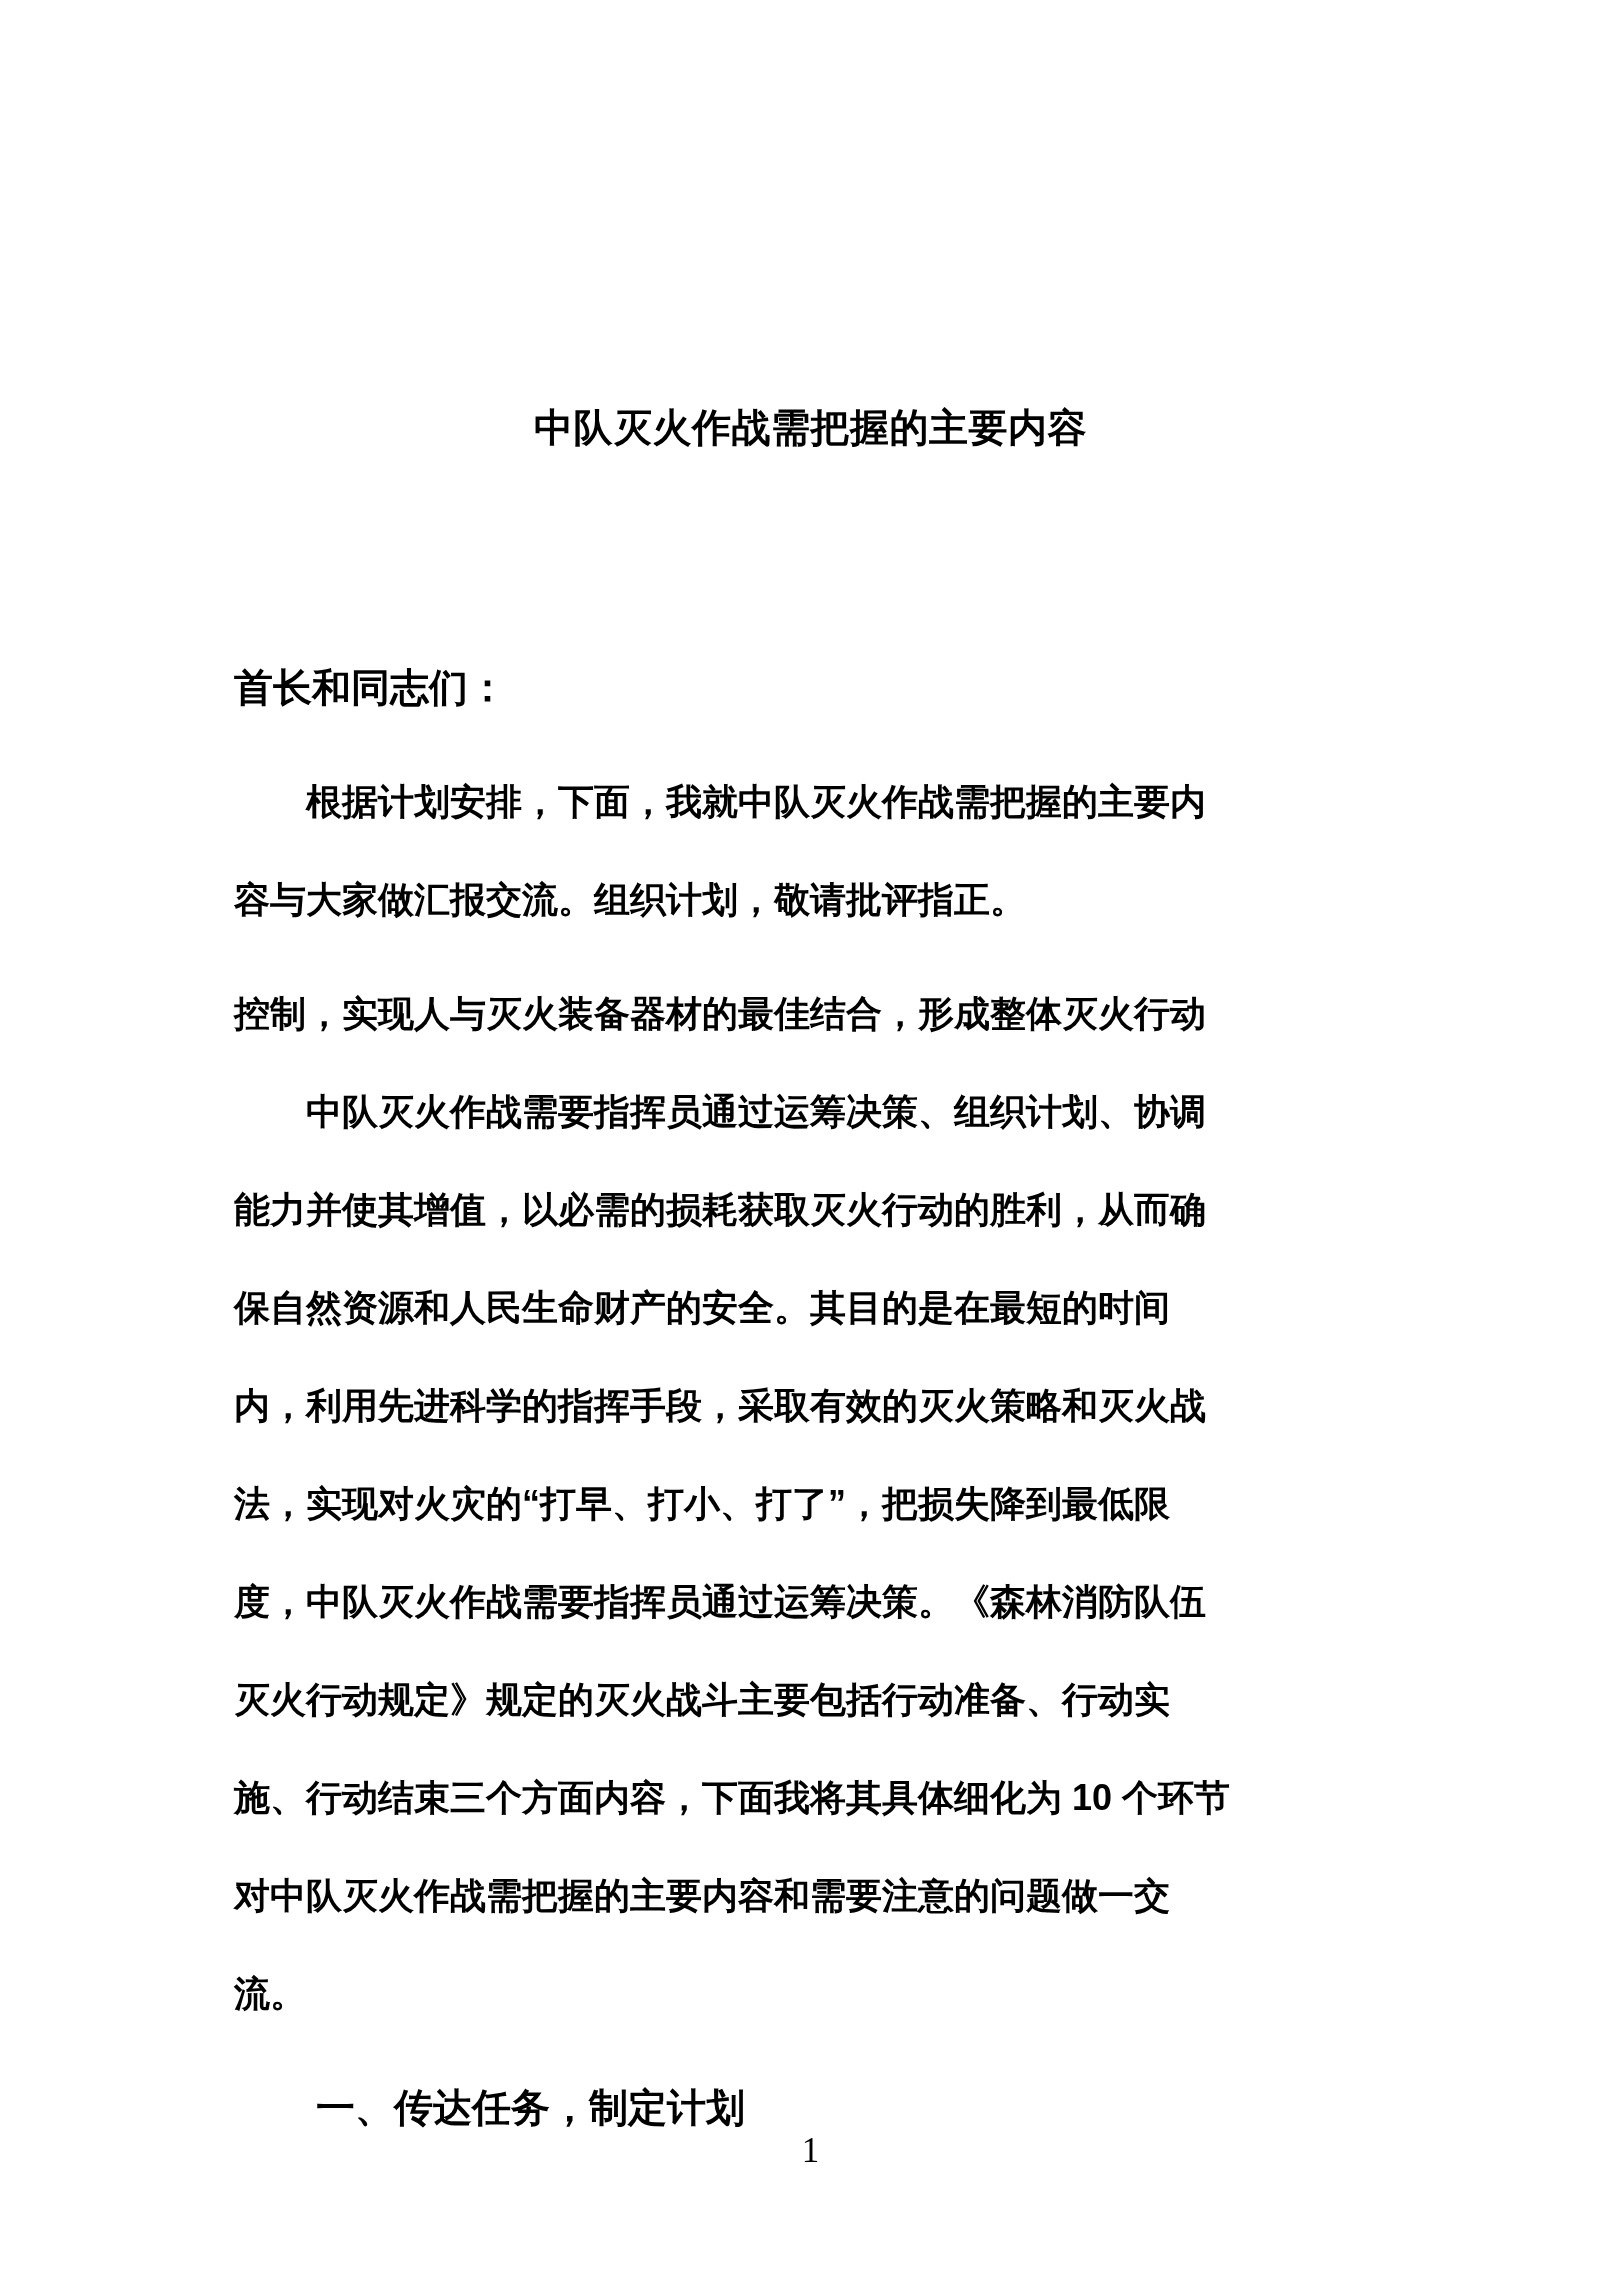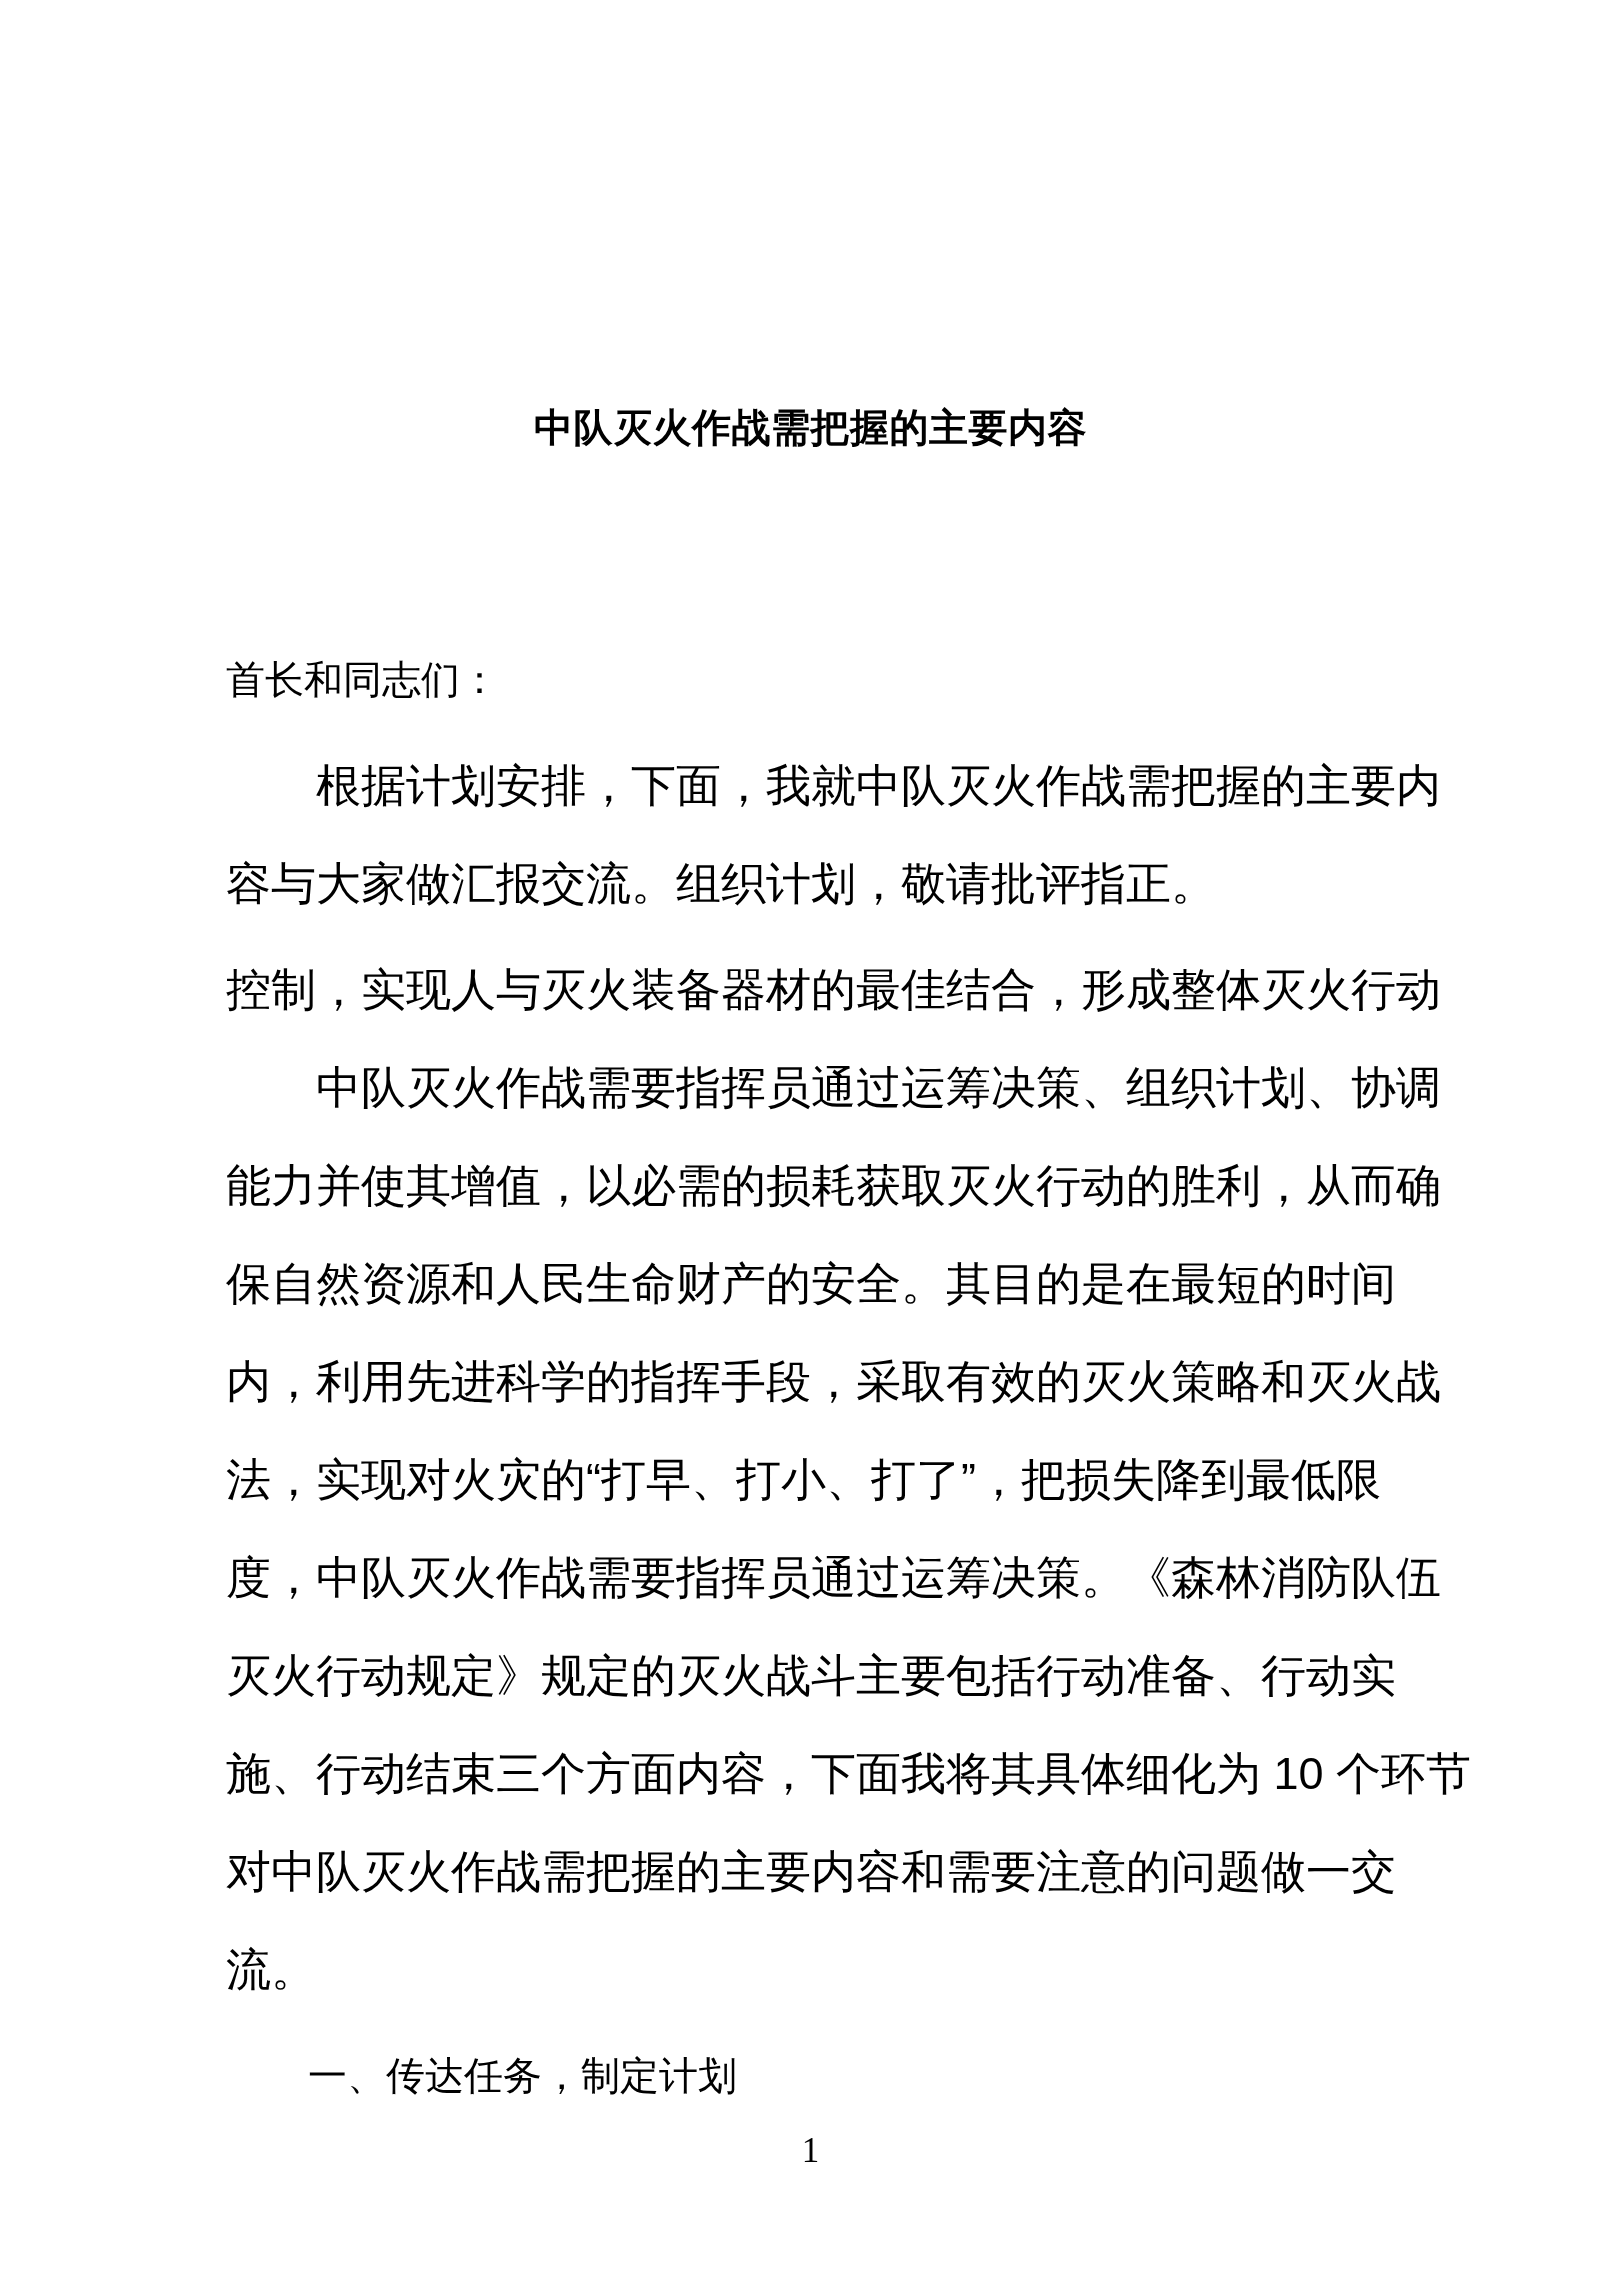--- a/index.html
+++ b/index.html
@@ -45,40 +45,40 @@
   .body-block {
     position: absolute;
     left: 218px;
     top: 623px;
     width: 1188px;
   }
 
   .para {
     font-family: "Liberation Sans", "DejaVu Sans", sans-serif;
     font-size: 39px;
-    font-weight: 400;
+    font-weight: 700;
     line-height: 98px;
     color: #000;
     text-align: justify;
     text-justify: inter-character;
-    margin: 8px;
+    margin: 16px;
     letter-spacing: 0px;
     word-break: break-all;
   }
 
   .para.indent {
     text-indent: 82px;
   }
 
   
   .line {
     display: block;
     white-space: pre;
     font-family: "Liberation Sans", "DejaVu Sans", sans-serif;
-    font-size: 45px;
+    font-size: 36px;
     line-height: 98px;
     color: #000;
   }
 
   
   .page-number {
     position: absolute;
     left: 0;
     top: 2129px;
     width: 1621px;

